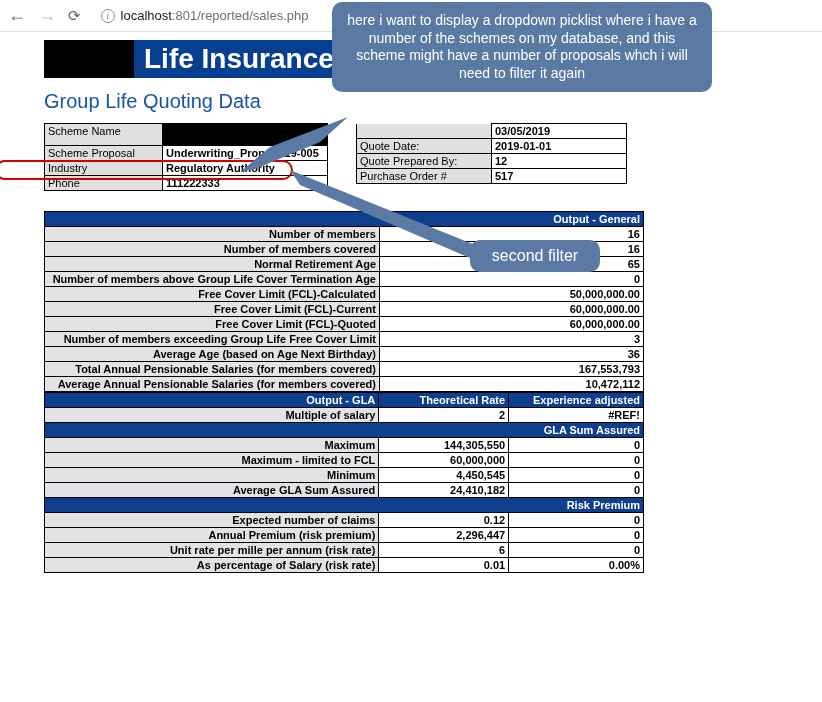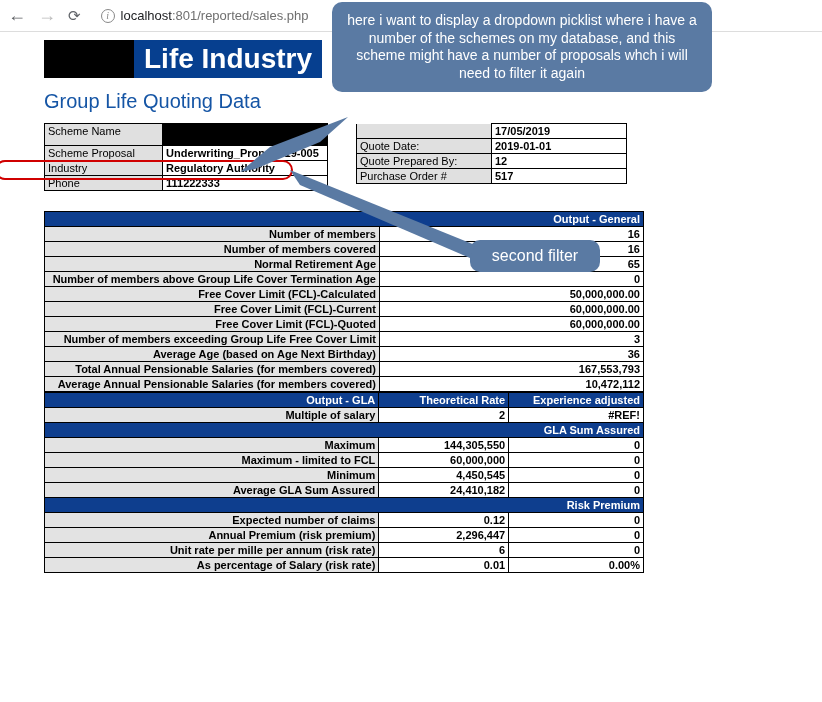--- a/index.html
+++ b/index.html
@@ -59,21 +59,21 @@
     <span class="info-circle">i</span>
     <span class="url">
       <span>localhost</span><span class="path">:801/reported/sales.php</span>
     </span>
   </div>
 </div>
 
 <div class="content">
   <div class="header-banner">
     <div class="logo-redact"></div>
-    <div class="ins-title">Life Industry</div>
+    <div class="ins-title">Life Insurance</div>
   </div>
 
   <div class="page-title">Group Life Quoting Data</div>
 
   <div class="info-tables">
     <table class="info-table tbl-left">
       <tbody>
           <tr>
         <td class="label">Scheme Name</td>
         <td class="val redact-cell"></td>
@@ -90,21 +90,21 @@
         <td class="label">Phone</td>
         <td class="val bold">111222333</td>
       </tr>
     </tbody>
       </table>
 
     <table class="info-table tbl-right">
       <tbody>
       <tr>
         <td class="label" style="border-top:none"></td>
-        <td class="val bold">17/05/2019</td>
+        <td class="val bold">03/05/2019</td>
       </tr>
       <tr>
         <td class="label">Quote Date:</td>
         <td class="val bold">2019-01-01</td>
       </tr>
       <tr>
         <td class="label">Quote Prepared By:</td>
         <td class="val bold">12</td>
       </tr>
       <tr>

